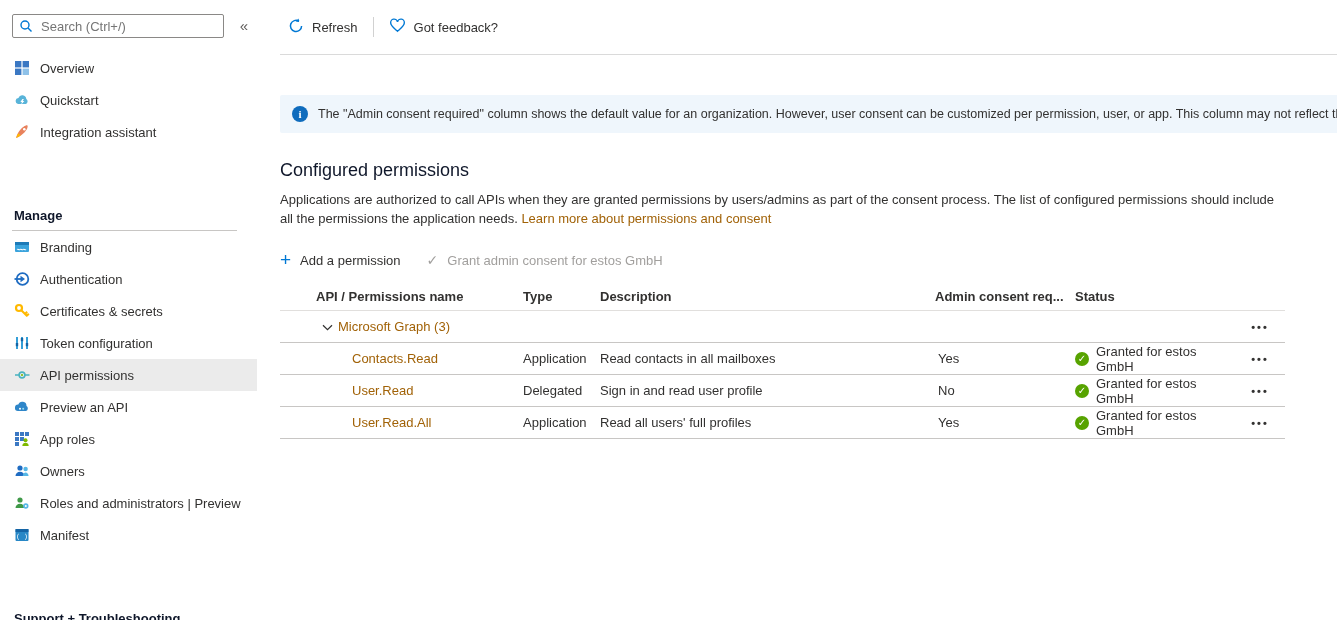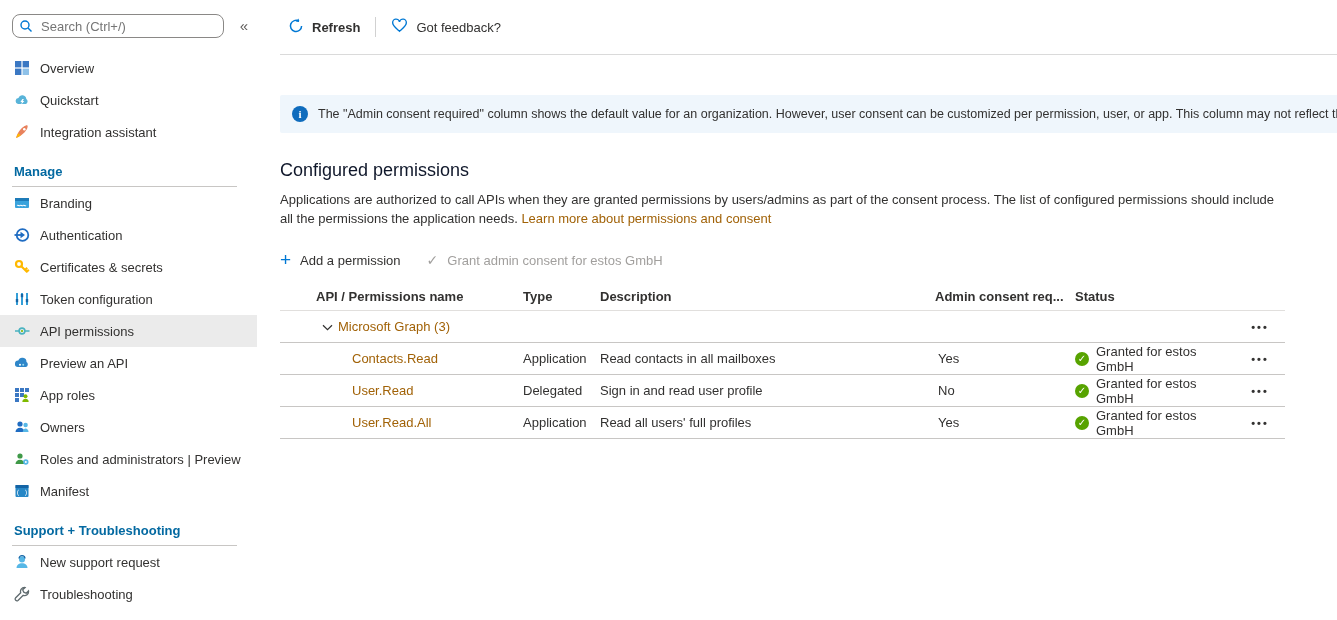--- a/index.html
+++ b/index.html
@@ -3,40 +3,40 @@
 <meta charset="utf-8">
 <style>
   * { margin:0; padding:0; box-sizing:border-box; }
   html,body { width:1337px; height:620px; overflow:hidden; background:#fff;
               font-family:"Liberation Sans","DejaVu Sans",sans-serif; color:#323130; }
 
   
   .sidebar { position:absolute; left:0; top:0; width:257px; height:620px; background:#fff; }
   .search-row { position:relative; height:52px; padding:14px 0 0 12px; }
   .search-box { position:relative; width:212px; height:24px; }
-  .search-box input { width:212px; height:24px; border:1px solid #8a8886; border-radius:8px;
+  .search-box input { width:212px; height:24px; border:1px solid #8a8886; border-radius:2px;
                       font:13px "Liberation Sans","DejaVu Sans",sans-serif; color:#605e5c;
                       padding:0 10px 0 28px; outline:none; }
   .search-box .sicon { position:absolute; left:7px; top:5px; }
   .collapse { position:absolute; right:9px; top:17px; font-size:15px; color:#605e5c; cursor:pointer; }
 
   .nav-item { height:32px; display:flex; align-items:center; padding-left:14px; font-size:13px;
               color:#323130; cursor:pointer; white-space:nowrap; }
   .nav-item .nicon { width:16px; height:16px; margin-right:10px; flex:0 0 16px; display:inline-flex; }
   .nav-item.selected { background:#ebebeb; }
   .nav-section { padding:16px 0 0 14px; }
-  .nav-section .sec-title { font-size:13px; font-weight:bold; color:#0369a1; }
+  .nav-section .sec-title { font-size:13px; font-weight:bold; color:#0f172a;margin-top:44px; }
   .sec-divider { border:none; border-top:1px solid #c8c6c4; margin:7px 20px 0 12px; }
 
   
   .main { position:absolute; left:257px; top:0; width:1080px; height:620px; padding-left:23px; }
   .toolbar { height:55px; display:flex; align-items:center; border-bottom:1px solid #dadada; }
   .tool-btn { display:flex; align-items:center; gap:8px; font-size:13px; color:#323130; cursor:pointer; }
   .tool-sep { width:1px; height:20px; background:#d1d1d1; margin:0 15px; }
-  .refresh-btn { margin-left:8px;font-weight:bold; }
+  .refresh-btn { margin-left:8px; }
 
   .banner { margin-top:40px; width:1250px; height:38px; background:#eff6fc; border-radius:2px;
             display:flex; align-items:center; padding:0 12px; overflow:hidden; }
   .banner .info-icon { width:16px; height:16px; border-radius:50%; background:#0f6cbd; color:#fff;
             font-size:11px; font-weight:bold; display:inline-flex; align-items:center; justify-content:center;
             flex:0 0 16px; margin-right:10px; font-family:"Liberation Serif","DejaVu Serif",serif; }
   .banner .btext { font-size:12.5px; color:#323130; white-space:nowrap; }
 
   .page-title { margin-top:27px; font-size:18px; font-weight:400; color:#0f172a; }
   .desc { margin-top:9px; width:1000px; font-size:13px; line-height:19px; color:#323130; }

